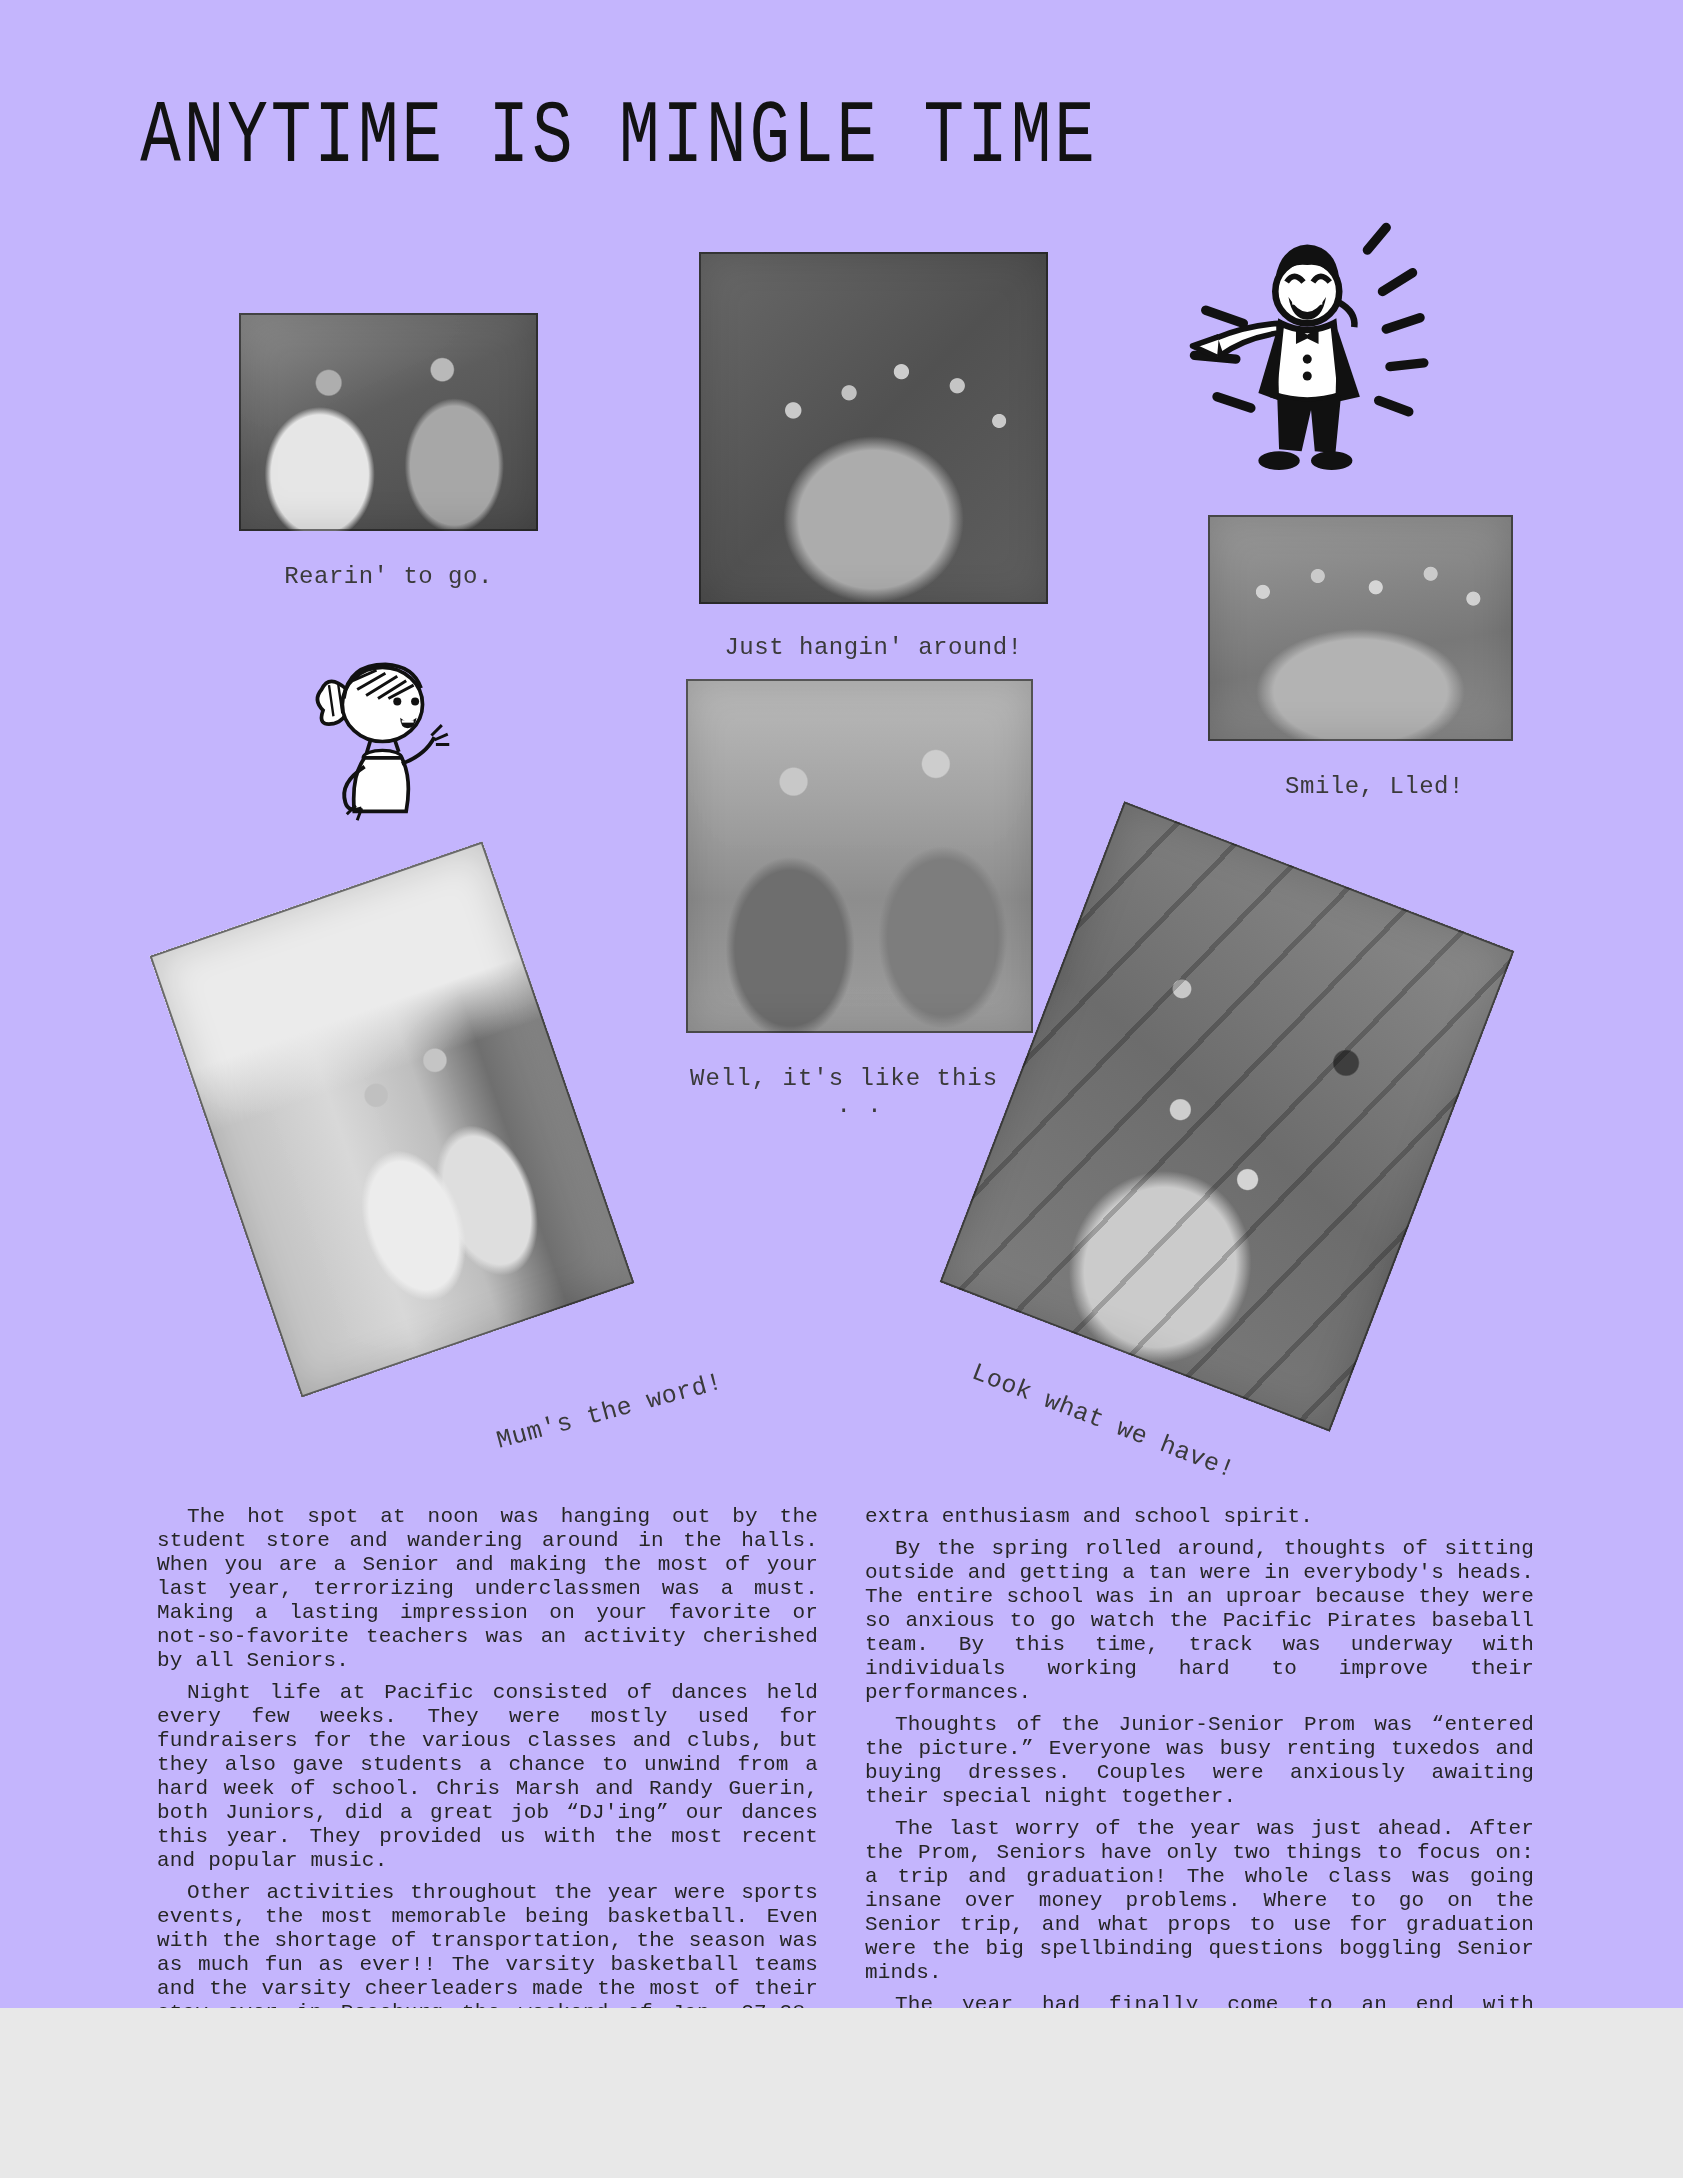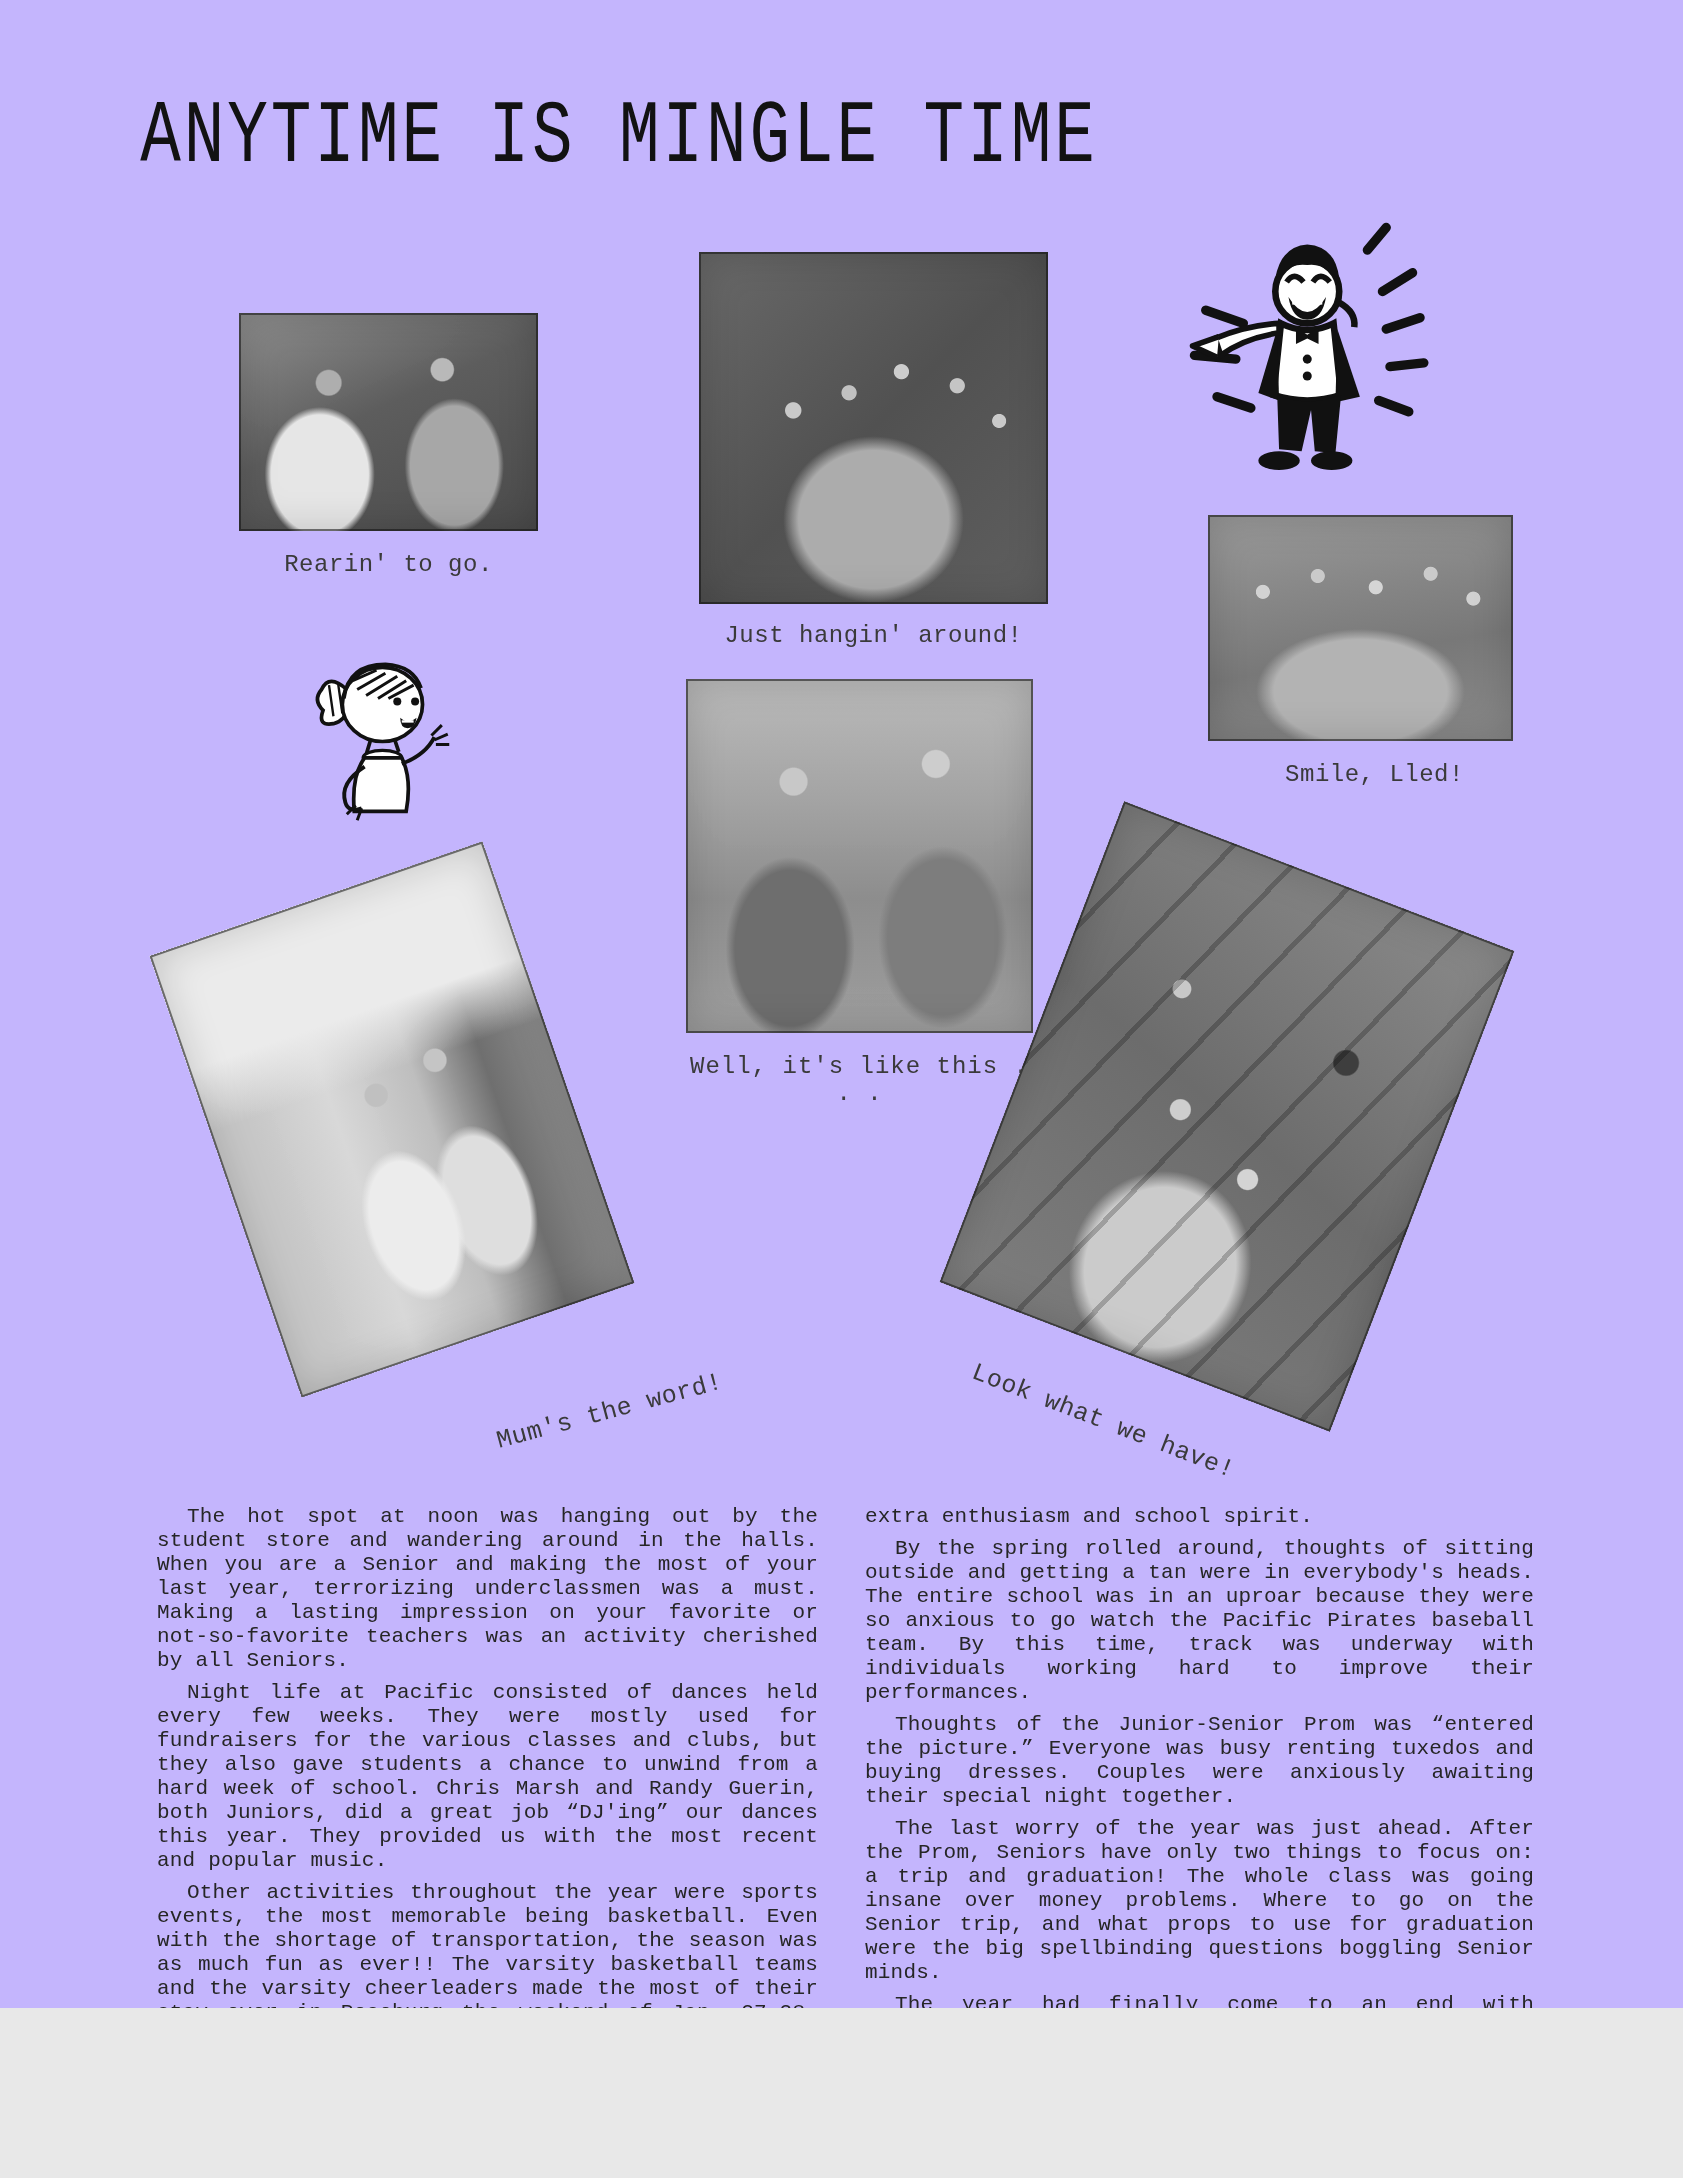--- a/index.html
+++ b/index.html
@@ -21,21 +21,21 @@
   }
   
   .photo{position:absolute;margin:0;}
   .photo-img{
     width:100%;height:100%;
     filter:grayscale(1) contrast(1.02);
     box-shadow:inset 0 0 0 2px rgba(20,20,20,.55), inset 0 0 40px rgba(0,0,0,.18);
   }
   .caption{
     position:absolute;width:100%;text-align:center;
-    font-size:24px;letter-spacing:0.5px;color:#3a3a3a;
+    font-size:24px;letter-spacing:0.5px;color:#3a3a3a;margin-top:12px;
   }
   .ph-rearin{left:239px;top:313px;width:299px;height:218px;}
   .ph-rearin .photo-img{background:
     radial-gradient(circle 21px at 30% 32%, #b9ab9e 0 58%, transparent 65%),
     radial-gradient(circle 19px at 68% 26%, #c3b6a9 0 58%, transparent 65%),
     radial-gradient(ellipse 81px 99px at 27% 74%, #e4e4e4 0 60%, transparent 68%),
     radial-gradient(ellipse 73px 99px at 72% 70%, #a6a6a6 0 60%, transparent 68%),
     linear-gradient(155deg,#8f8f8f 0%,#5e5e5e 45%,#4c4c4c 100%);}
   .ph-rearin .caption{top:238px;}
 

